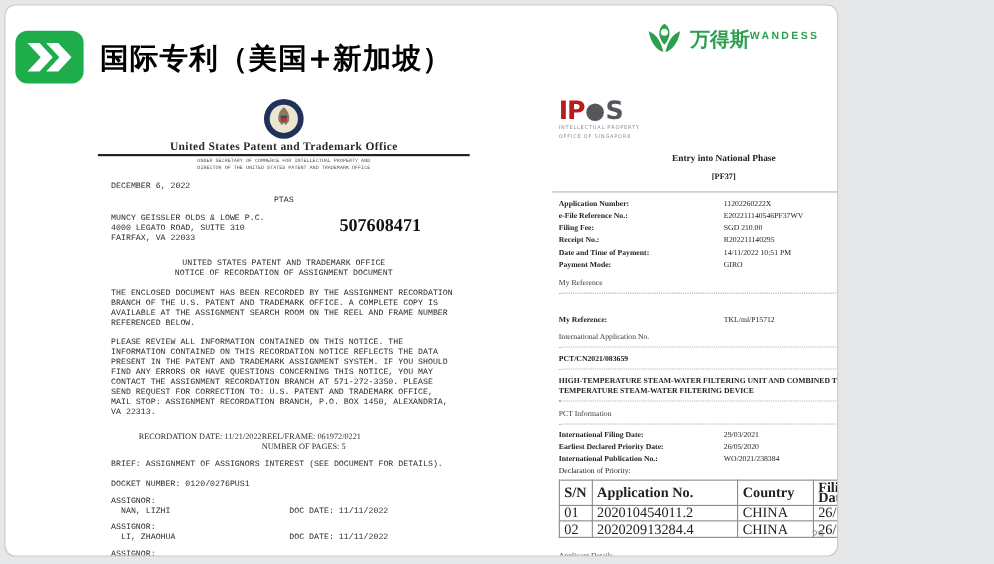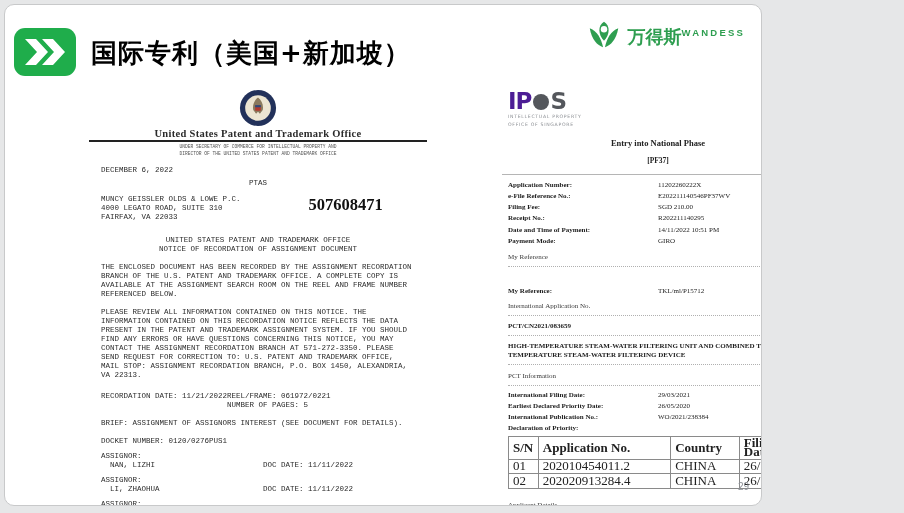--- a/index.html
+++ b/index.html
@@ -20,45 +20,45 @@
   .seal { display:block; margin:0 auto; }
   .us-office { text-align:center; font-family:"Liberation Serif","DejaVu Serif",serif; font-weight:bold; font-size:10.5px; letter-spacing:.3px; border-bottom:2px solid #222; padding-bottom:2px; margin-top:2px; }
   .us-sub { text-align:center; font-size:4.6px; line-height:5.4px; color:#555; margin-top:2px; }
   .us-date { margin:9px 0 0 12px; }
   .us-ptas { text-align:center; margin-top:4px; }
   .us-addr-row { display:flex; align-items:flex-start; margin:7px 12px 0; }
   .pre { white-space:pre-wrap; }
   .us-bignum { font-family:"Liberation Serif","DejaVu Serif",serif; font-weight:bold; font-size:16.5px; margin-left:68px; margin-top:5px; color:#111; }
   .us-notice { text-align:center; margin-top:14px; }
   .us-para { margin:9px 12px 0; }
-  .us-rec-row { display:flex; justify-content:flex-start; margin:12px 12px 0; }
+  .us-rec-row { display:flex; justify-content:center; margin:12px 12px 0;font-family:Liberation Serif, serif; }
   .us-rec-right { width:152px; }
   .us-line { margin:9px 12px 0; }
   .us-assignor { display:flex; justify-content:space-between; align-items:flex-end; margin:6px 12px 0; }
   .us-assignor .right { width:152px; }
   .indent { padding-left:9px; }
 
   
   .sgdoc { position:absolute; left:497px; top:85px; width:312px; font-family:"Liberation Serif","DejaVu Serif",serif; font-size:7px; line-height:8.5px; color:#222; }
   .ipos-logo { margin-left:6px; }
   .ipos-letters { display:flex; align-items:center; height:22px; }
-  .ipos-ip { color:#4c1d95; font-family:"DejaVu Sans",sans-serif; font-weight:800; font-size:23px; letter-spacing:-1px; }
+  .ipos-ip { color:#b91c1c; font-family:"DejaVu Sans",sans-serif; font-weight:800; font-size:23px; letter-spacing:-1px; }
   .ipos-o { width:16px; height:16px; border-radius:50%; background:#54575c; display:inline-block; margin:2px 1px 0 2px; }
   .ipos-s { color:#54575c; font-family:"DejaVu Sans",sans-serif; font-weight:800; font-size:23px; }
   .ipos-caption { font-family:"DejaVu Sans",sans-serif; font-size:4.6px; line-height:5.6px; color:#8d9095; letter-spacing:.7px; margin-top:2px; }
   .sg-title { text-align:center; font-weight:bold; font-size:8.5px; margin-top:12px; }
   .sg-pf { text-align:center; font-weight:bold; font-size:7.5px; margin-top:9px; }
   .sg-hr { border-top:1px solid #b5b5b5; margin:9px 0 6px; }
   .sg-field { display:flex; margin:0 6px 2.6px; }
   .sg-field .lbl { width:150px; font-weight:bold; }
   .sg-field .val { flex:1; }
   .sg-section { margin:8px 6px 0; color:#3a3a3a; border-bottom:1px dotted #b0b0b0; padding-bottom:4px; }
   .sg-boldval { margin:6px 6px 0; font-weight:bold; border-bottom:1px dotted #b0b0b0; padding-bottom:5px; }
   .sg-plainsect { margin:7px 6px 0; color:#3a3a3a; border-bottom:1px dotted #b0b0b0; padding-bottom:4px; }
-  .sg-decl { margin:3px 6px 0; font-weight:bold; }
+  .sg-decl { margin:3px 6px 0; font-weight:normal; }
   table.priority { border-collapse:collapse; margin:3px 6px 0; width:300px; font-size:13px; }
   table.priority th, table.priority td { border:1px solid #8a8a8a; padding:2.5px 4px; text-align:left; font-weight:normal; }
   table.priority th { font-weight:bold; }
   .col-sn { width:30px; } .col-app { width:142px; } .col-cty { width:72px; }
 
   .page-number { position:absolute; right:12px; bottom:13px; font-size:10px; color:#8c9097; }
 </style>
 </head>
 <body>
 

